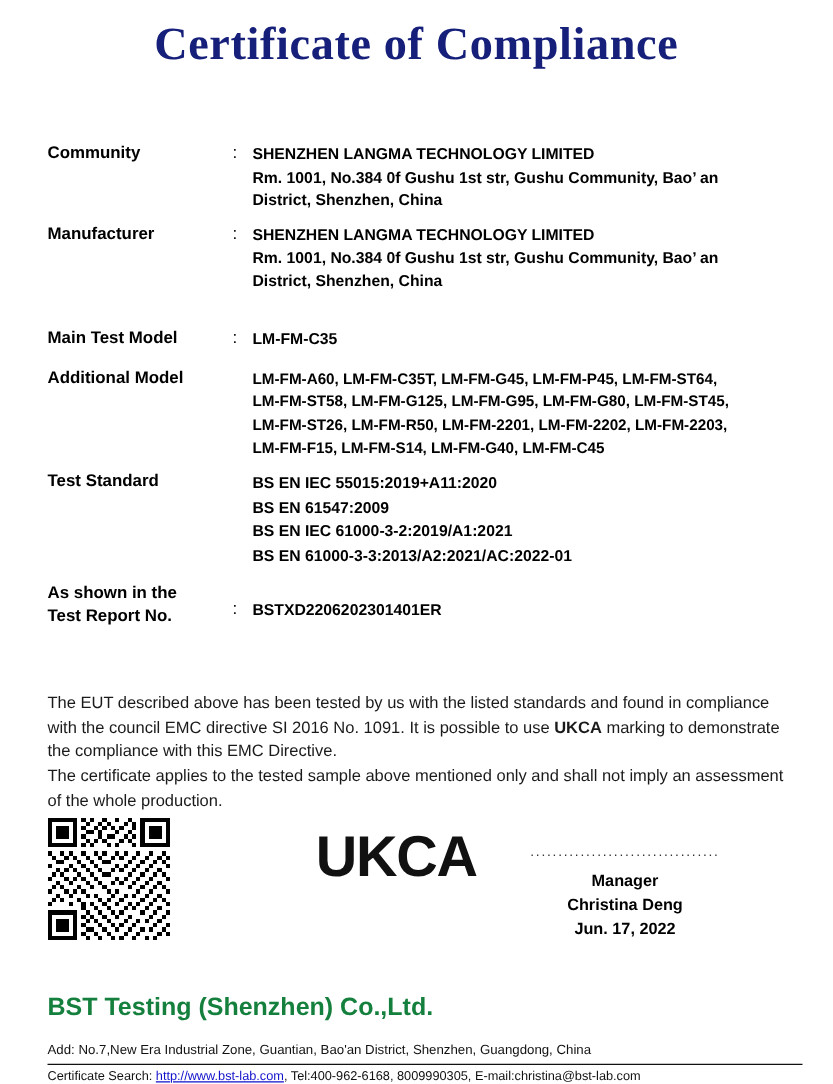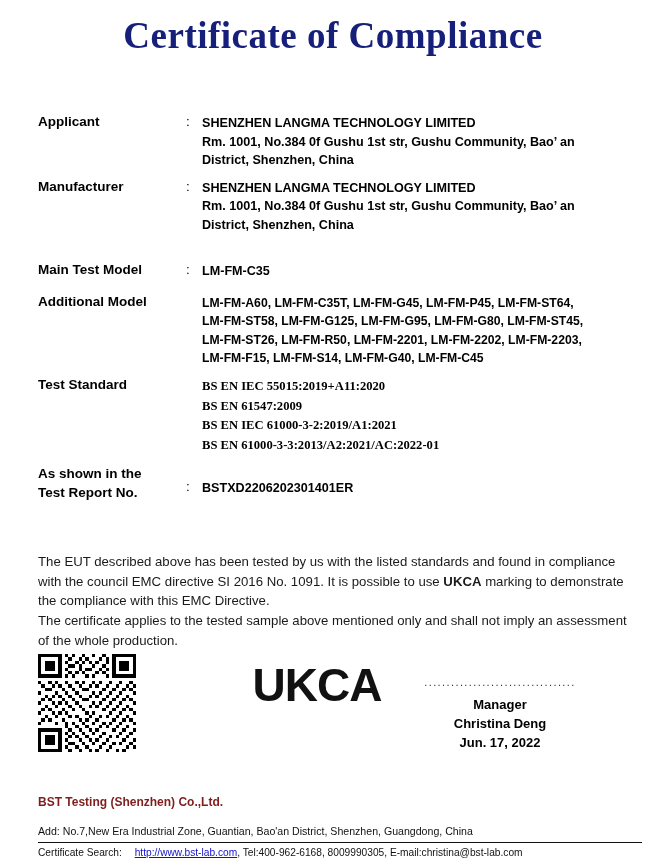--- a/index.html
+++ b/index.html
@@ -62,21 +62,20 @@
   .row-spacer-sm td { height: 10px; }
   .val-block { font-weight: bold; }
   .val-addr { font-weight: bold; }
   .val-list {
     font-size: 12.2px;
     line-height: 1.5;
   }
   .val-std {
     font-size: 12.6px;
     line-height: 1.55;
-    font-family: Liberation Serif, serif;
   }
   .f-label-2line {
     line-height: 1.35;
     margin-top: 42px;
   }
   .body-text {
     margin-top: 50px;
     font-size: 13.2px;
     line-height: 1.5;
     color: #1a1a1a;
@@ -132,59 +131,58 @@
     line-height: 1.45;
   }
   .footer {
     position: absolute;
     left: 38px;
     right: 24px;
     top: 795px;
   }
   .footer-company {
     font-weight: bold;
-    font-size: 12px;
-    color: #7f1d1d;
+    font-size: 20px;
+    color: #15803d;
   }
   .footer-addr {
     margin-top: 16px;
     font-size: 10.6px;
     color: #111;
   }
   .footer-sep {
     margin-top: 5px;
     border-top: 1px solid #111;
   }
   .footer-search {
     margin-top: 4px;
     font-size: 10.2px;
     color: #111;
   }
   .footer-search a {
     color: #1111cc;
-    margin-left: 10px;
   }
 </style>
 </head>
 <body>
 
 <div class="page">
 
   <div class="cert-title">Certificate of Compliance</div>
 
   <table class="fields">
     <tbody>
       <tr class="row-spacer">
           <td></td>
           <td></td>
           <td></td>
         </tr>
 
       <tr>
-        <td class="f-label">Applicant</td>
+        <td class="f-label">Community</td>
         <td class="f-colon">:</td>
         <td class="f-value">
           <div class="val-block">SHENZHEN LANGMA TECHNOLOGY LIMITED</div>
           <div class="val-addr">Rm. 1001, No.384 0f Gushu 1st str, Gushu Community, Bao’ an</div>
           <div class="val-addr">District, Shenzhen, China</div>
         </td>
       </tr>
       <tr class="row-spacer-sm">
           <td></td>
           <td></td>

